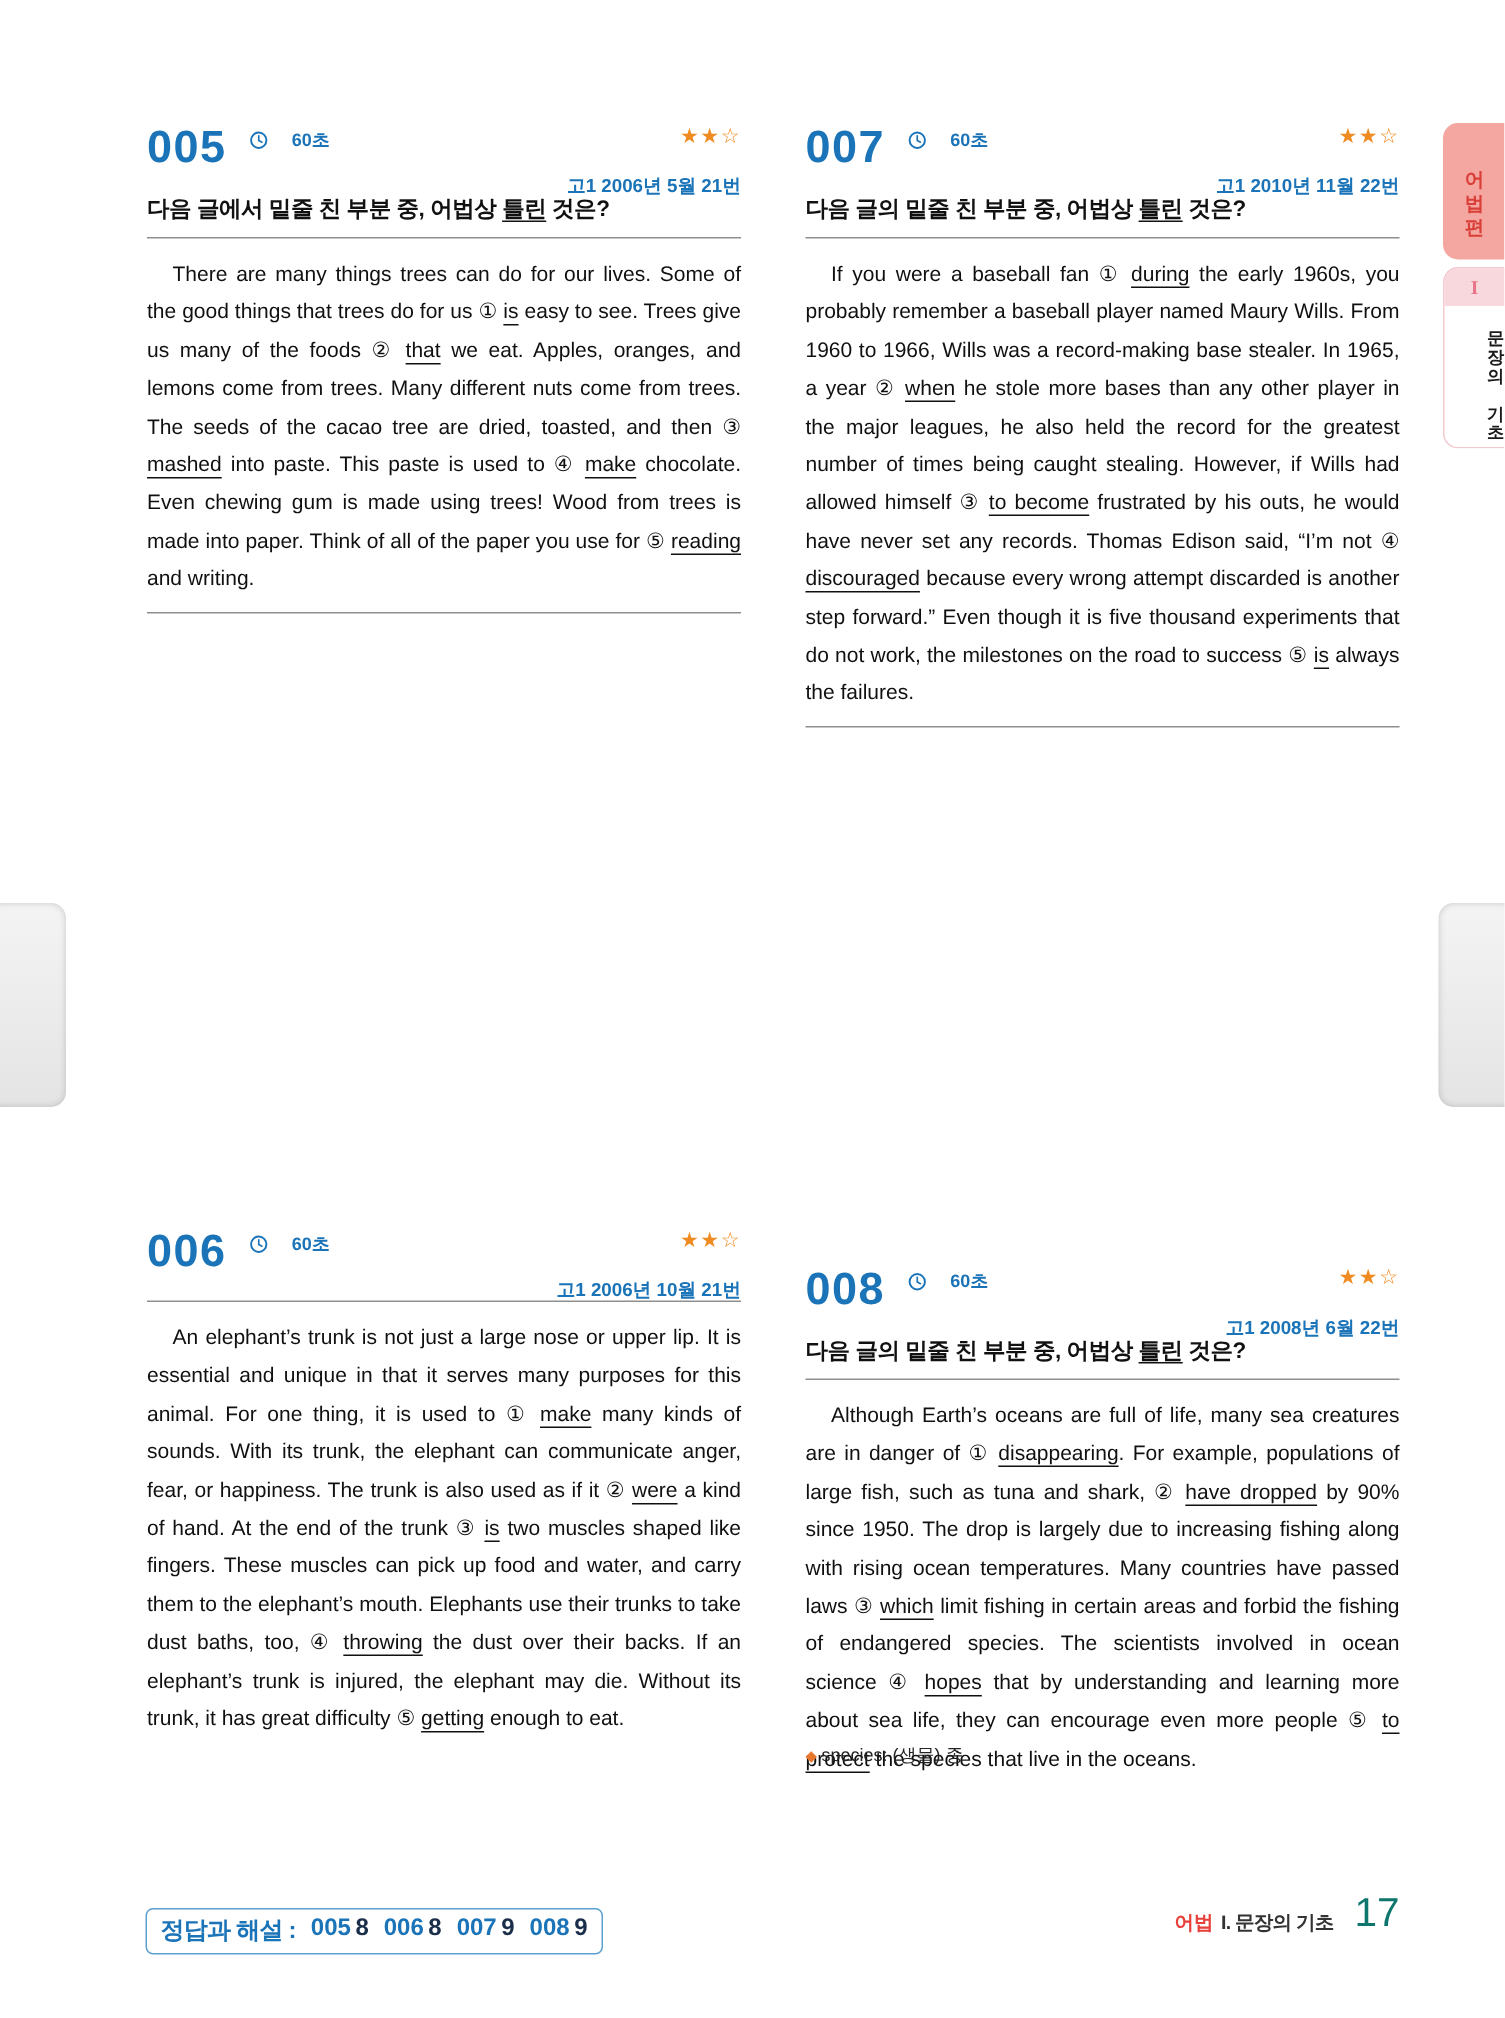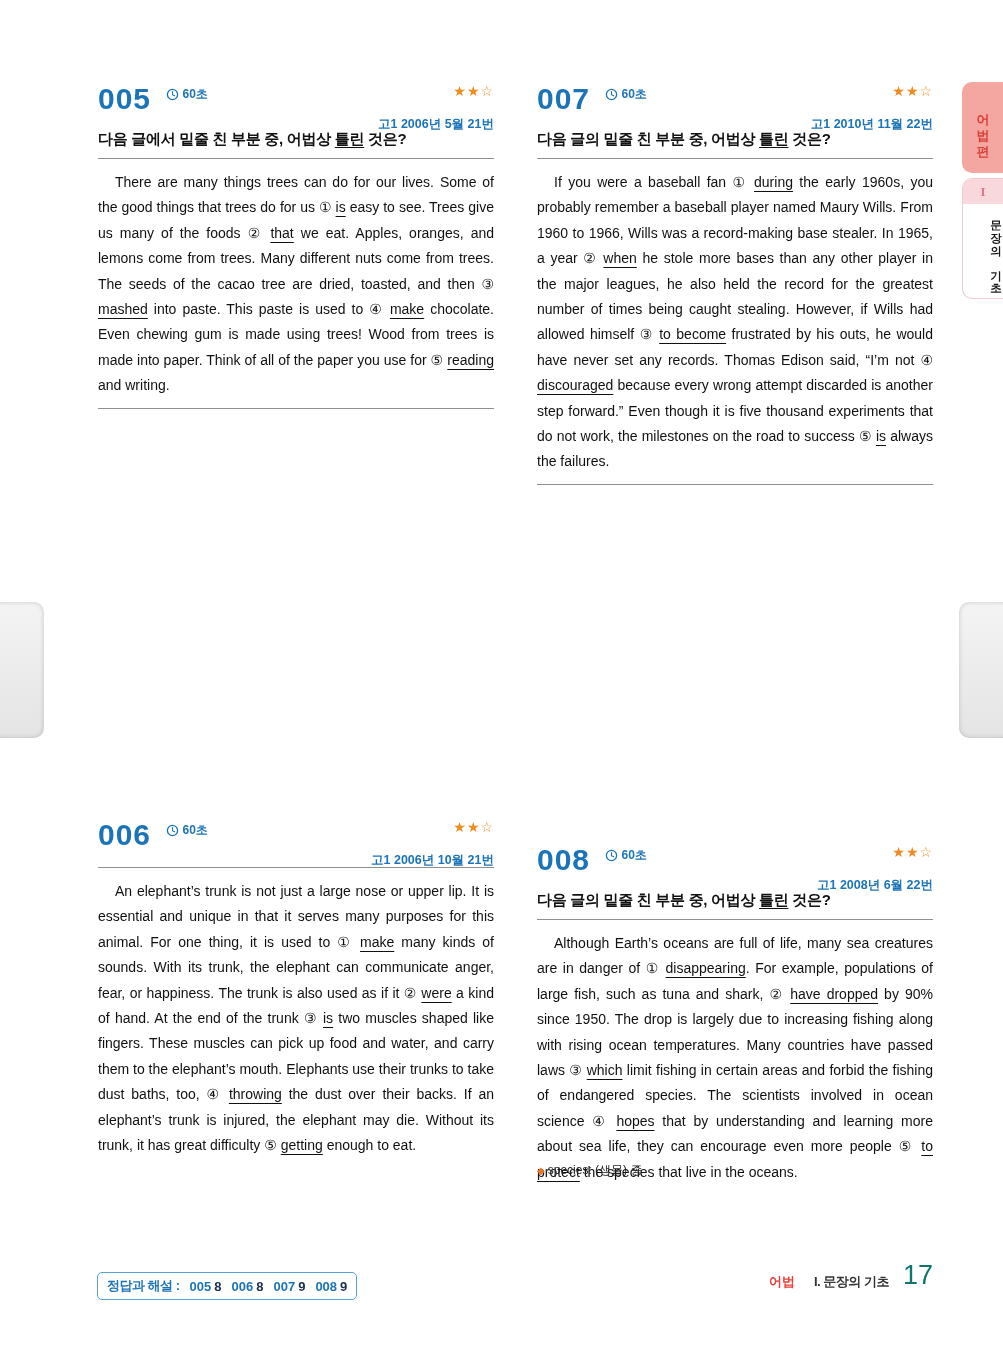--- a/index.html
+++ b/index.html
@@ -8,21 +8,21 @@
     font-family:"Liberation Sans","DejaVu Sans",sans-serif;color:#111;
   }
   .question{position:absolute;width:396px;}
   #q005{left:98px;top:84px;}
   #q007{left:537px;top:84px;}
   #q006{left:98px;top:820px;}
   #q008{left:537px;top:845px;}
 
   .q-header{position:relative;height:38px;}
   .q-num{font-size:30px;line-height:30px;font-weight:bold;color:#1b74b8;letter-spacing:1px;display:inline-block;}
-  .q-timer{display:inline-flex;align-items:center;gap:4px;color:#1b74b8;font-size:12px;font-weight:bold;margin-left:10px;vertical-align:8px;}
+  .q-timer{display:inline-flex;align-items:center;gap:16px;color:#1b74b8;font-size:12px;font-weight:bold;margin-left:10px;vertical-align:8px;}
   .q-meta{position:absolute;right:0;top:-2px;text-align:right;}
   .stars{font-size:14px;line-height:14px;color:#ef8b21;letter-spacing:1px;}
   .q-source{color:#1b74b8;font-size:12.5px;font-weight:bold;margin-top:16px;}
 
   .q-prompt{font-size:15px;font-weight:600;color:#111;margin-top:8px;letter-spacing:-0.3px;}
   .q-prompt .u{text-decoration:underline;text-underline-offset:3px;font-family:Liberation Mono, monospace;}
 
   .rule{border:none;border-top:1.5px solid #8f8f8f;margin:9px 0 0 0;}
 
   .passage{
@@ -53,31 +53,31 @@
   
   .flip-btn{position:absolute;height:136px;top:602px;background:linear-gradient(180deg,#f4f4f4,#e4e4e4);
     border-radius:10px;box-shadow:inset 0 0 5px rgba(0,0,0,0.18);}
   .flip-left{left:-10px;width:54px;}
   .flip-left-sliver{position:absolute;left:0;top:610px;width:7px;height:120px;background:#dcdcdc;border-radius:0 4px 4px 0;box-shadow:inset 0 0 3px rgba(0,0,0,0.2);}
   .flip-right{right:-10px;width:54px;}
 
   
   .answer-box{
     position:absolute;left:97px;top:1272px;border:1.5px solid #5aa0d0;border-radius:5px;
-    padding:4px 9px 4px 9px;font-size:13px;display:flex;align-items:center;gap:10px;background:#fff;
+    padding:4px 9px 4px 9px;font-size:16px;display:flex;align-items:flex-start;gap:10px;background:#fff;
   }
   .answer-box .label{color:#1b74b8;font-weight:bold;letter-spacing:-0.5px;}
   .answer-pair{display:inline-flex;gap:3px;}
   .answer-pair .qn{color:#1b74b8;font-weight:bold;}
   .answer-pair .an{color:#1a2e4a;font-weight:bold;}
 
   
   .footer{position:absolute;right:70px;top:1260px;display:flex;align-items:flex-end;}
   .footer .sec{color:#e8403a;font-weight:bold;font-size:13px;}
-  .footer .chap{color:#333;font-weight:bold;font-size:13px;margin-left:19px;letter-spacing:-0.5px;}
+  .footer .chap{color:#333;font-weight:bold;font-size:13px;margin-left:5px;letter-spacing:-0.5px;}
   .footer .pageno{color:#0f766e;font-size:27px;margin-left:14px;font-weight:500;}
 </style>
 </head>
 <body>
 
 <div class="flip-left-sliver"></div>
 <div class="flip-btn flip-left"></div>
 <div class="flip-btn flip-right"></div>
 
 <div class="tab-upper">

